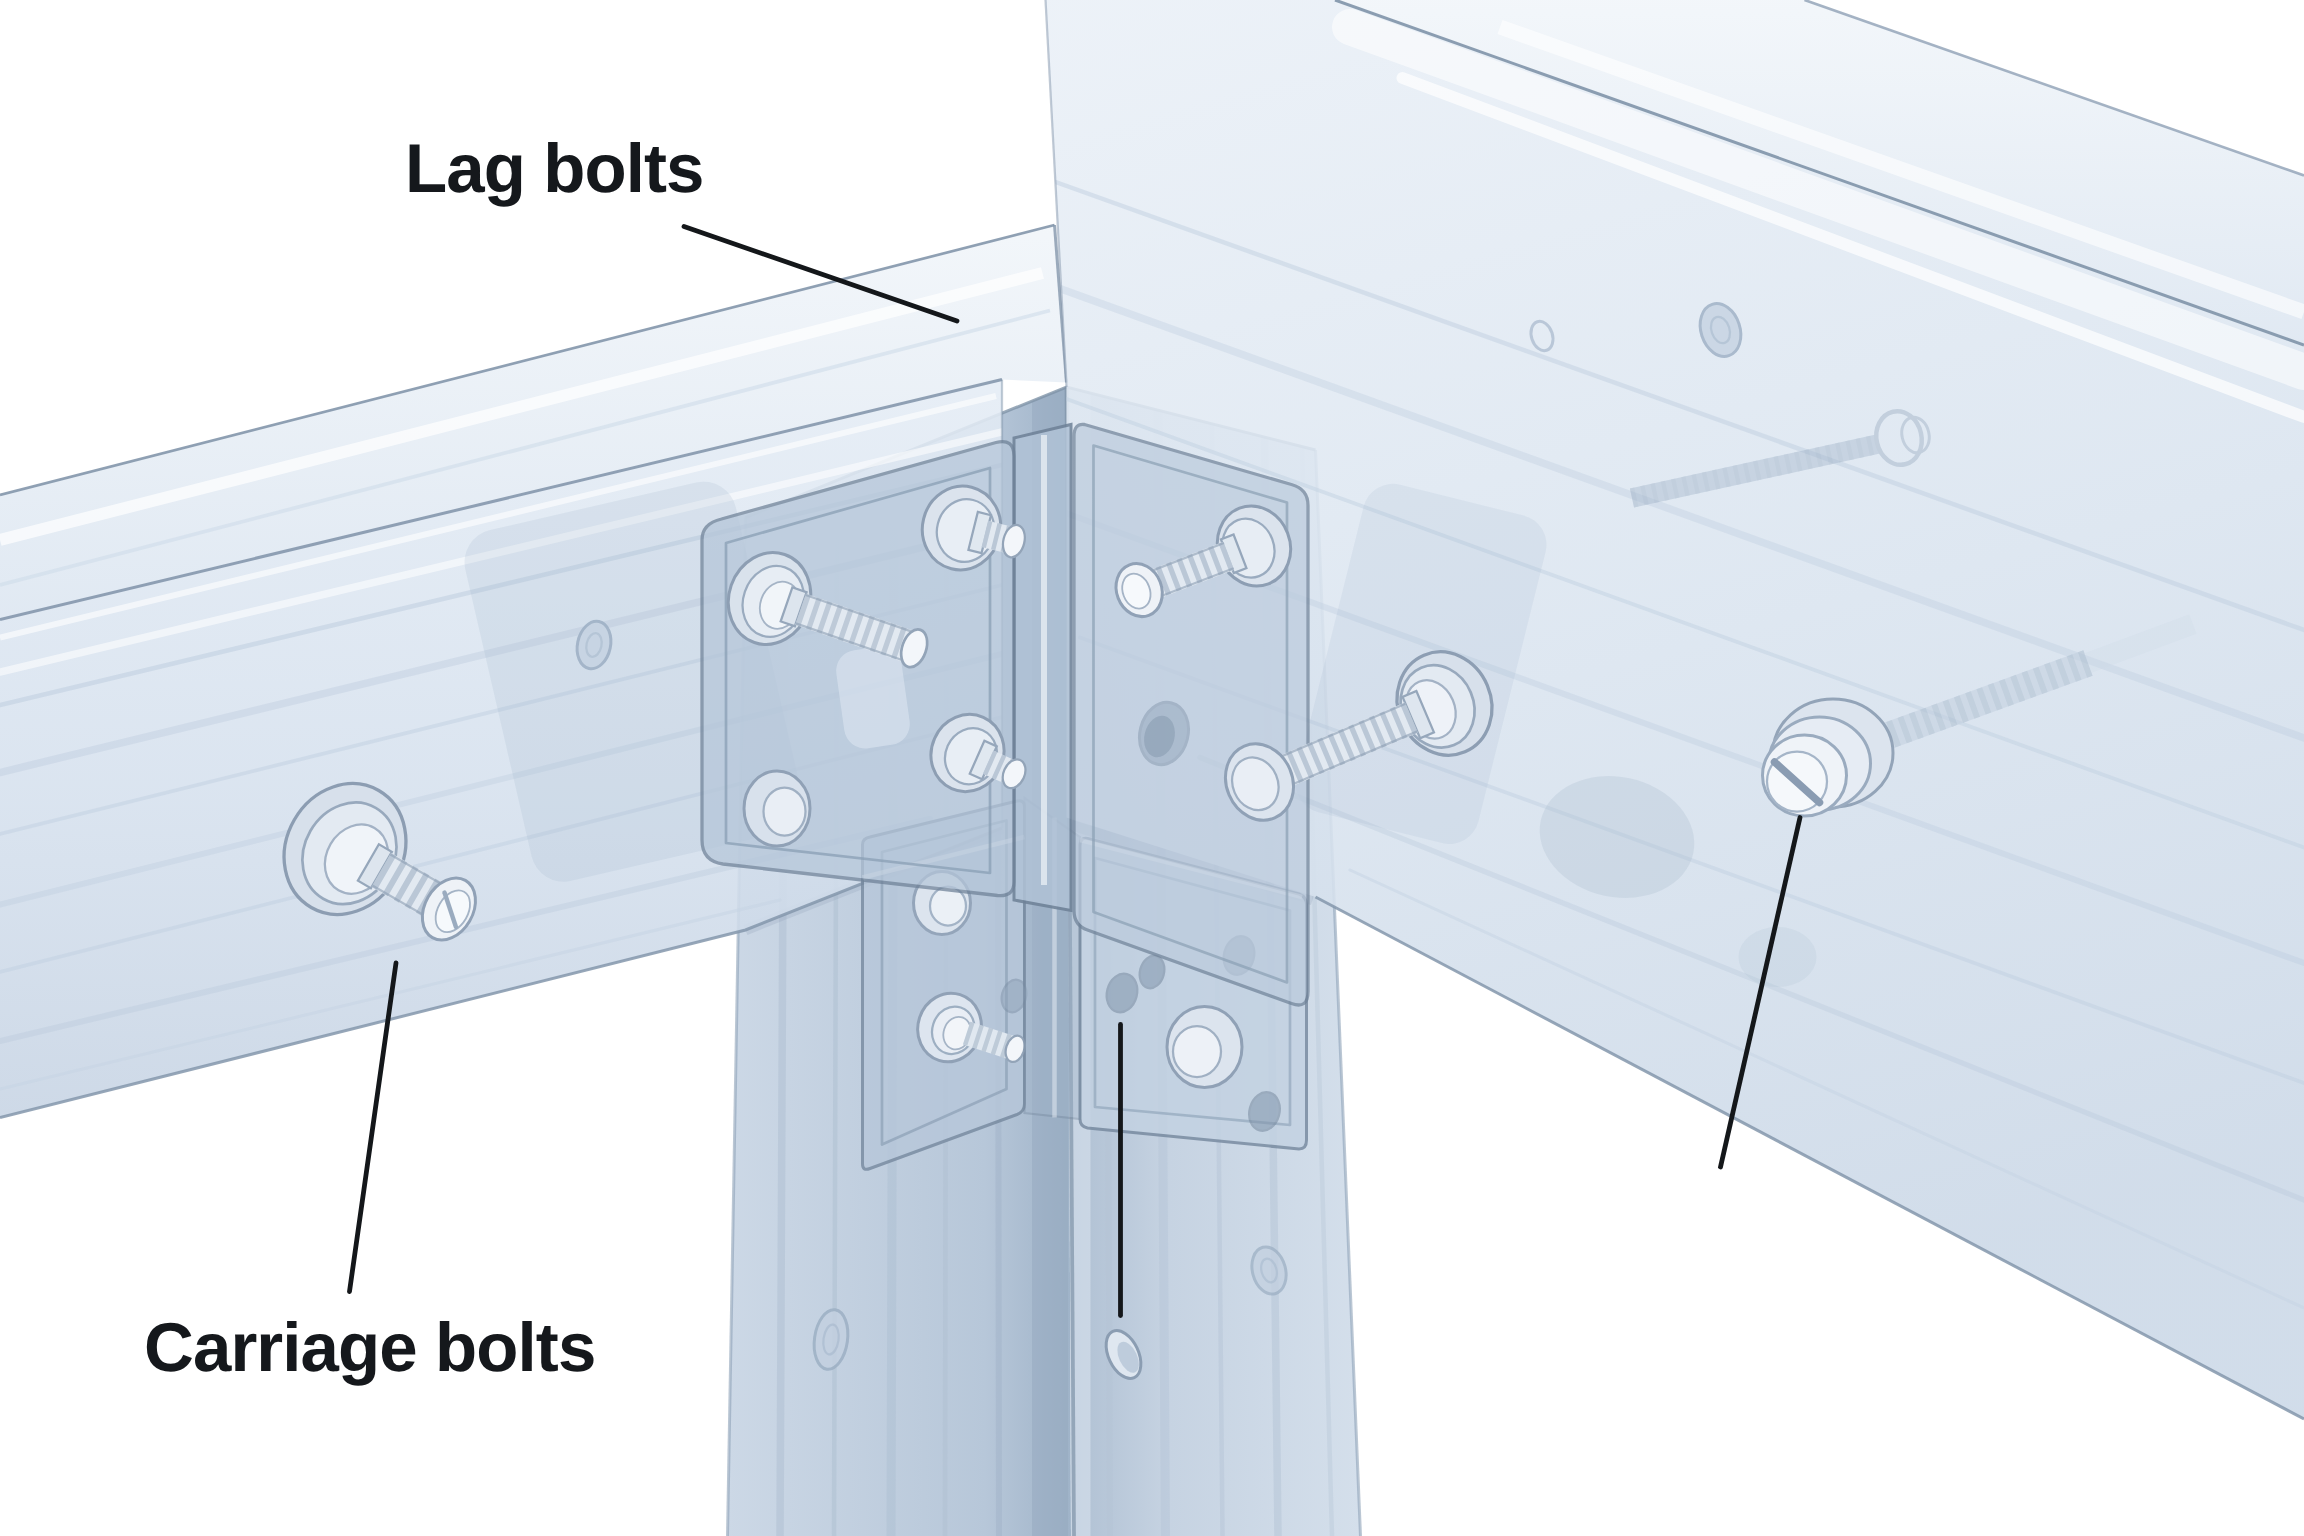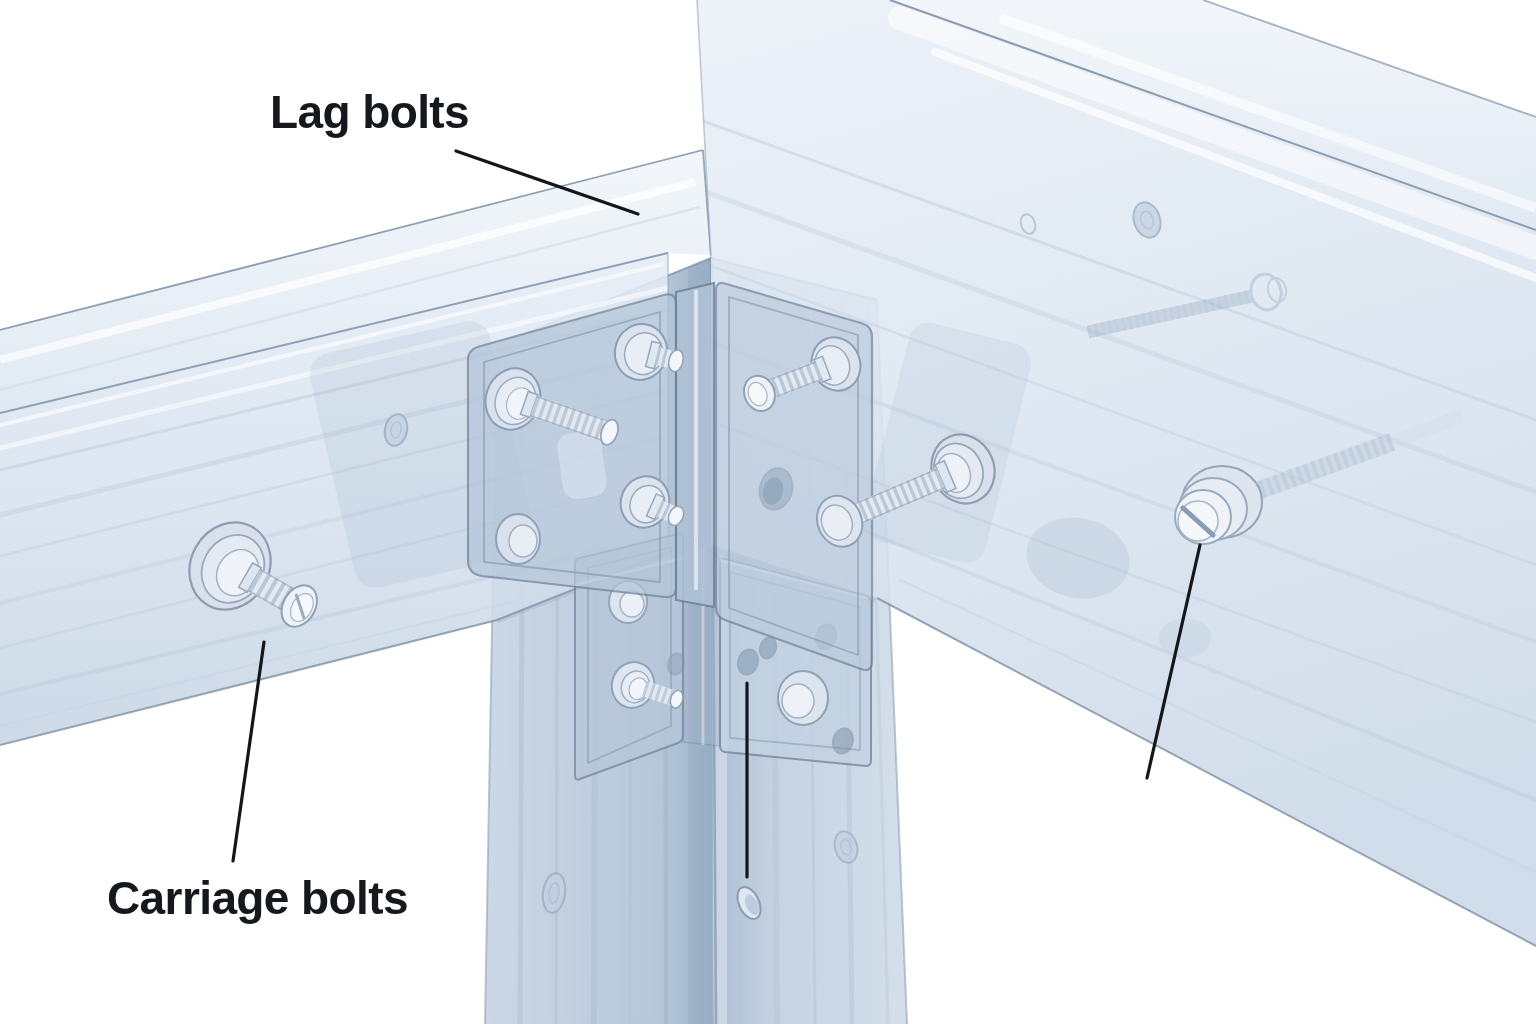--- a/index.html
+++ b/index.html
@@ -297,14 +297,14 @@
 
   <g stroke="#14171a" stroke-width="3.2" stroke-linecap="round">
     <line x1="456" y1="151" x2="638" y2="214"></line>
     <line x1="264" y1="642" x2="233" y2="861"></line>
     <line x1="1200" y1="545" x2="1147" y2="778"></line>
     <line x1="747" y1="683" x2="747" y2="877"></line>
   </g>
 </svg>
 
 <div class="callout" style="left:270px;top:88px">Lag bolts</div>
-<div class="callout" style="left:107px;top:874px">Carriage bolts</div>
+<div class="callout" style="left:96px;top:874px">Carriage bolts</div>
 </div>
 
 </body></html>

